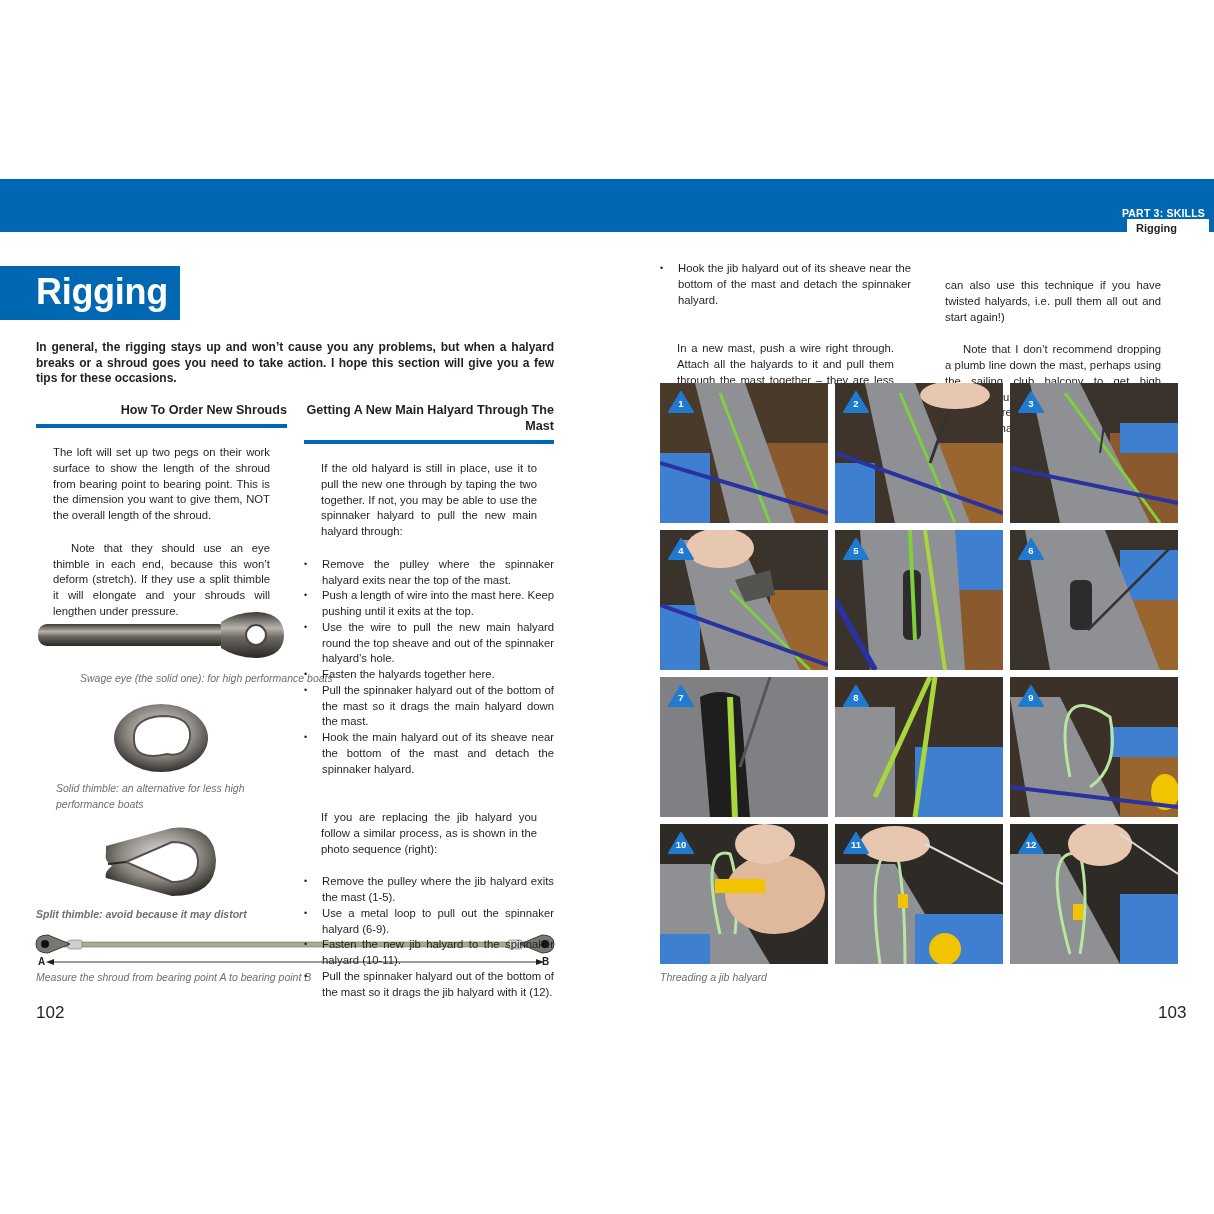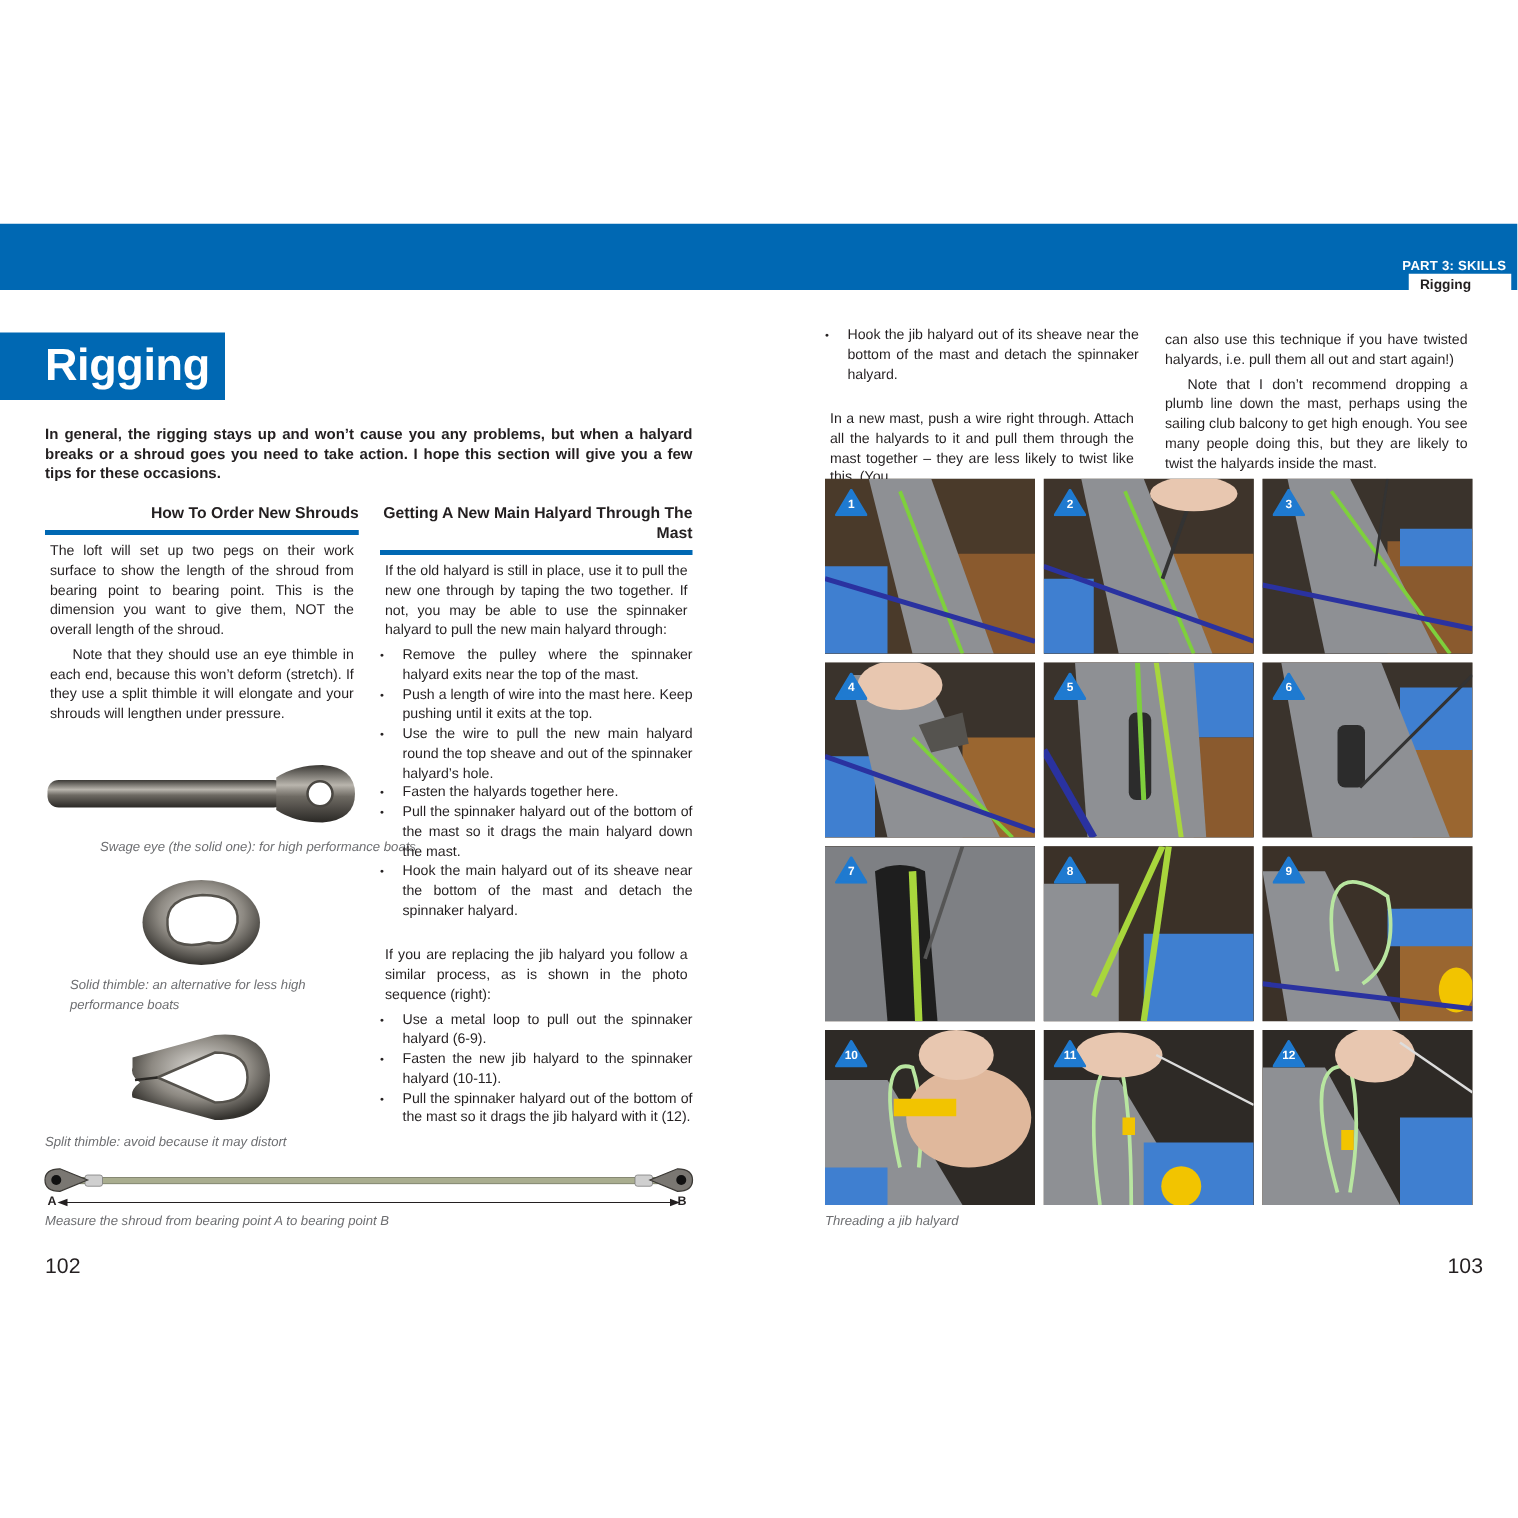--- a/index.html
+++ b/index.html
@@ -10,21 +10,21 @@
   .running-head { position: absolute; right: 0; top: 207px; height: 18px; display: flex; align-items: center; flex-direction: column; }
   .running-part { color: #ffffff; font-size: 10.5px; font-weight: bold; letter-spacing: 0.2px; margin-right: 9px; }
   .running-section { background: #ffffff; color: #231f20; font-size: 11px; font-weight: bold; height: 18px; width: 82px; padding-left: 9px; line-height: 18px; }
 
   .title-box { position: absolute; left: 0; top: 266px; width: 180px; height: 54px; background: #0068b3; }
   .title-box span { position: absolute; left: 36px; top: 5px; color: #ffffff; font-size: 36px; font-weight: bold; letter-spacing: -0.3px; }
 
   .intro { position: absolute; left: 36px; top: 340px; width: 518px; font-size: 12px; line-height: 15.7px; font-weight: bold; text-align: justify; }
 
   .col { position: absolute; font-size: 11.3px; line-height: 15.75px; text-align: justify; }
-  .col p { margin: 4px; }
+  .col p { margin: 17px; }
   .col p.indent { text-indent: 18px; }
   .col .gap { height: 15.75px; }
 
   .heading { font-size: 12.6px; font-weight: bold; line-height: 16px; color: #231f20; text-align: right; }
   .heading-rule { height: 4px; background: #0068b3; margin-top: 6px; margin-bottom: 6px; }
 
   ul.bullets { list-style: none; }
   ul.bullets li { position: relative; padding-left: 18px; }
   ul.bullets li::before { content: "•"; position: absolute; left: 0; top: 0; font-size: 9px; }
 
@@ -93,21 +93,21 @@
   <ellipse cx="49" cy="36" rx="47" ry="34" fill="url(#ring)"></ellipse>
   <path d="M22 38 Q20 16 50 14 Q80 14 78 36 Q74 56 55 52 Q40 56 30 52 Q22 48 22 38 Z" fill="#ffffff" stroke="#55524c" stroke-width="2"></path>
 </svg>
 <div class="caption" style="left:36px; top:780px; width:250px;margin-left:20px;">Solid thimble: an alternative for less high performance boats</div>
 
 <svg class="split-thimble" viewBox="0 0 116 72">
   <path d="M4 20 L70 2 Q112 -2 114 34 Q114 70 70 70 L4 52 Q2 46 10 40 Q2 34 4 28 Z" fill="url(#ring)"></path>
   <path d="M24 36 L70 16 Q96 16 96 36 Q96 56 70 56 Z" fill="#ffffff" stroke="#55524c" stroke-width="2"></path>
   <line x1="6" y1="38" x2="24" y2="36" stroke="#2a2825" stroke-width="2"></line>
 </svg>
-<div class="caption" style="left:36px; top:906px;">Split thimble: avoid because it may distort</div>
+<div class="caption" style="left:36px; top:906px;font-weight:bold;">Split thimble: avoid because it may distort</div>
 
 <svg class="shroud" viewBox="0 0 522 36">
   <rect x="30" y="9" width="462" height="5" fill="#a9ad8f" stroke="#6c6f58" stroke-width="0.6"></rect>
   <rect x="34" y="7" width="14" height="9" rx="2" fill="#cfcfcf" stroke="#777" stroke-width="0.6"></rect>
   <rect x="474" y="7" width="14" height="9" rx="2" fill="#cfcfcf" stroke="#777" stroke-width="0.6"></rect>
   <path d="M2 11 Q2 2 14 2 L36 11 L14 20 Q2 20 2 11 Z" fill="#7a7772" stroke="#3b3935" stroke-width="1"></path>
   <circle cx="11" cy="11" r="4" fill="#111"></circle>
   <path d="M520 11 Q520 2 508 2 L486 11 L508 20 Q520 20 520 11 Z" fill="#7a7772" stroke="#3b3935" stroke-width="1"></path>
   <circle cx="511" cy="11" r="4" fill="#111"></circle>
   <line x1="18" y1="29" x2="504" y2="29" stroke="#231f20" stroke-width="0.9"></line>
@@ -126,20 +126,21 @@
     <li>Remove the pulley where the spinnaker halyard exits near the top of the mast.</li>
     <li>Push a length of wire into the mast here. Keep pushing until it exits at the top.</li>
     <li>Use the wire to pull the new main halyard round the top sheave and out of the spinnaker halyard’s hole.</li>
     <li>Fasten the halyards together here.</li>
     <li>Pull the spinnaker halyard out of the bottom of the mast so it drags the main halyard down the mast.</li>
     <li>Hook the main halyard out of its sheave near the bottom of the mast and detach the spinnaker halyard.</li>
   </ul>
   <div class="gap"></div>
   <p>If you are replacing the jib halyard you follow a similar process, as is shown in the photo sequence (right):</p>
   <ul class="bullets">
+    <li>Remove the pulley where the jib halyard exits the mast (1-5).</li>
     <li>Use a metal loop to pull out the spinnaker halyard (6-9).</li>
     <li>Fasten the new jib halyard to the spinnaker halyard (10-11).</li>
     <li>Pull the spinnaker halyard out of the bottom of the mast so it drags the jib halyard with it (12).</li>
   </ul>
 </div>
 
 <div class="page-num" style="left:36px;">102</div>
 
 <div class="col" style="left:660px; top:261px; width:251px;">
   <ul class="bullets">

